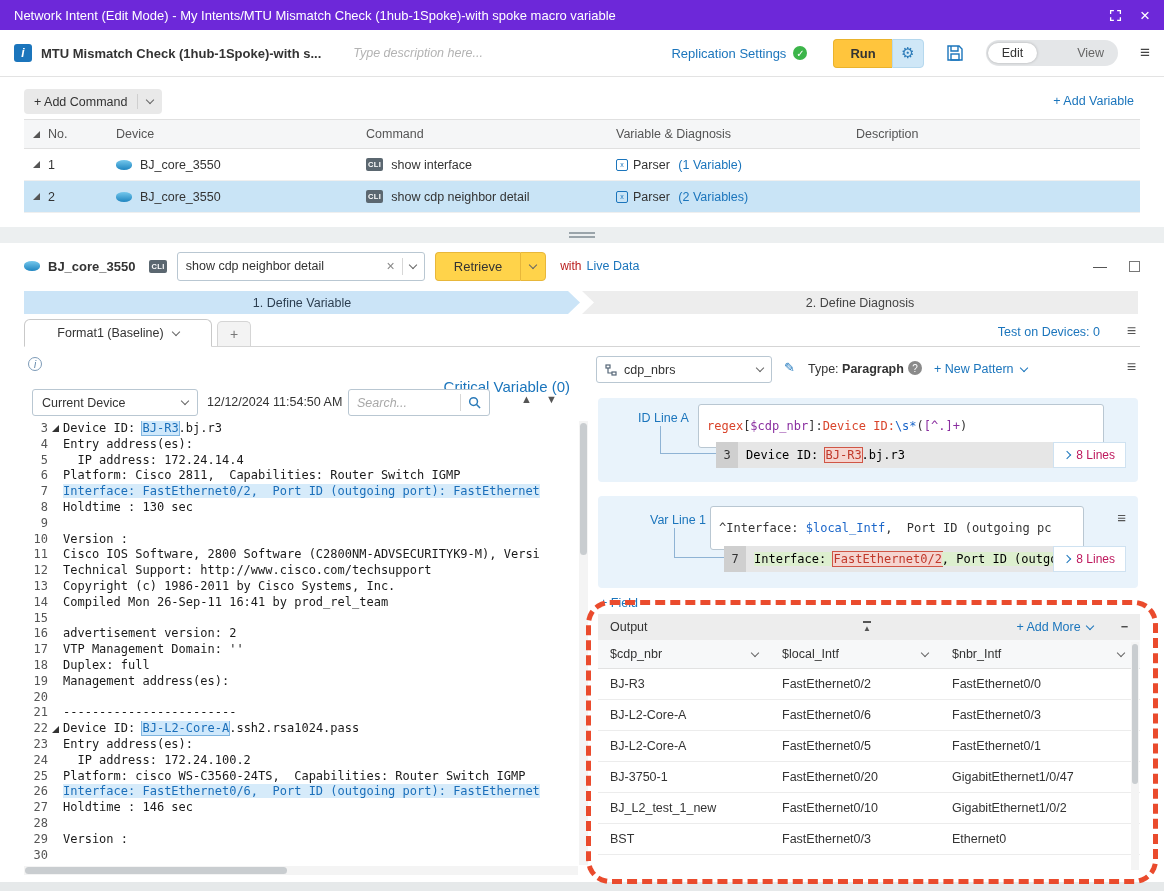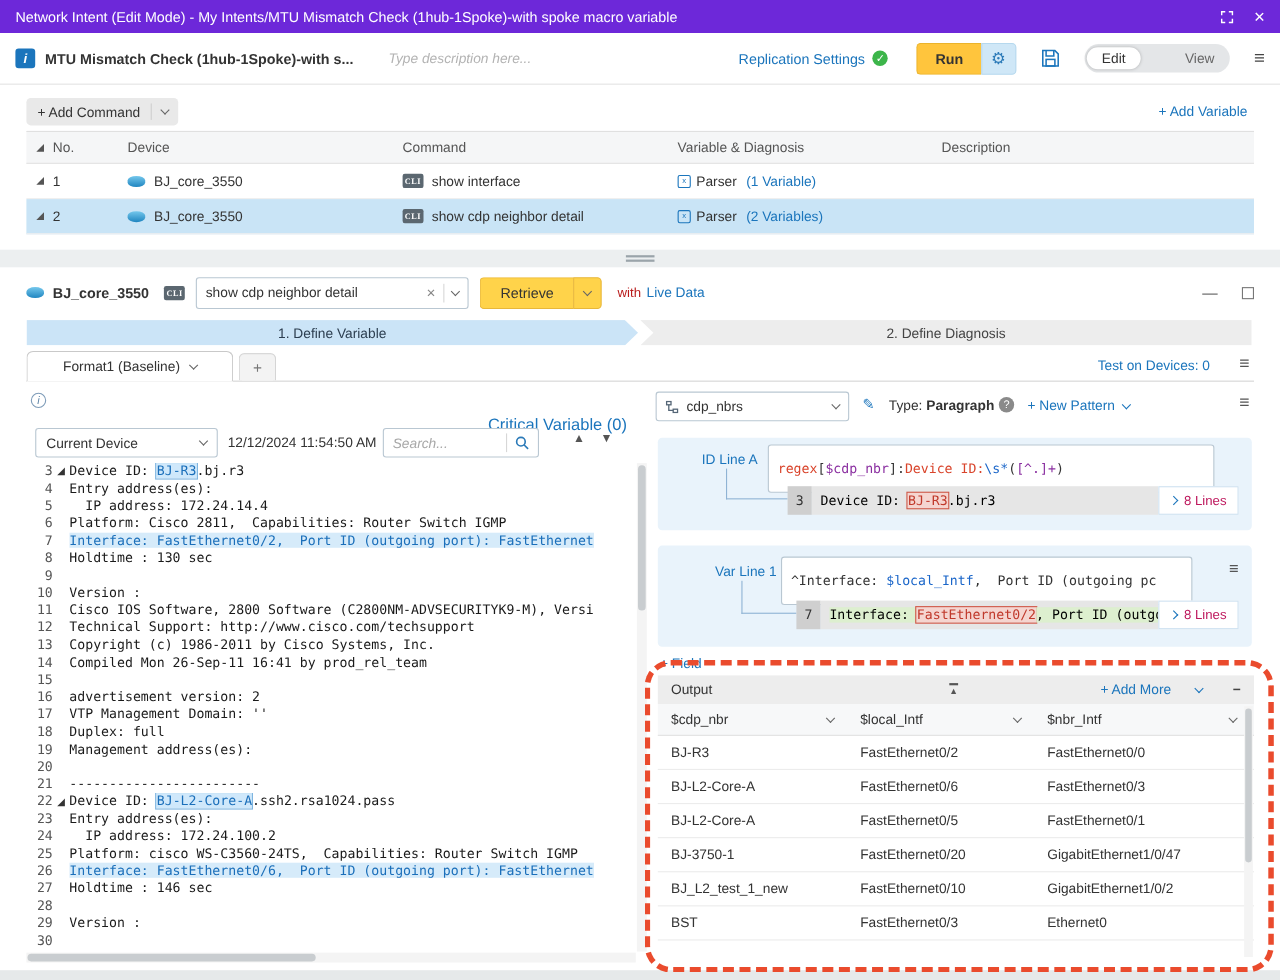--- a/index.html
+++ b/index.html
@@ -45,21 +45,21 @@
   .grid-row { height:32px; background:#fff; border-bottom:1px solid #efefef; display:flex; align-items:center; font-size:12.5px; color:#333; cursor:pointer; }
   .grid-row.selected { background:#c9e4f6; }
   .c0 { width:24px; display:flex; justify-content:center; flex:none; }
   .c1 { width:68px; flex:none; }
   .c2 { width:250px; flex:none; display:flex; align-items:center; gap:8px; }
   .c3 { width:250px; flex:none; display:flex; align-items:center; gap:8px; }
   .c4 { width:240px; flex:none; display:flex; align-items:center; gap:5px; }
   .c5 { flex:1; }
   .tri { width:0; height:0; border-bottom:7px solid #555; border-left:7px solid transparent; }
   .dev-ico { width:16px; height:10px; border-radius:50% / 42%; background:linear-gradient(#74c7ec,#1f85c0); flex:none; }
-  .cli-badge { background:#5b6770; color:#fff; font-size:7.5px; font-weight:bold; padding:2px 2px; border-radius:2px; letter-spacing:.4px; flex:none;font-family:Liberation Serif, serif; }
+  .cli-badge { background:#5b6770; color:#fff; font-size:7.5px; font-weight:bold; padding:2px 2px; border-radius:2px; letter-spacing:.4px; flex:none; }
   .parser-ico { width:12px; height:12px; border:1.5px solid #1b75bc; border-radius:2px; color:#1b75bc; font-size:7px; line-height:9px; text-align:center; flex:none; }
 
   
   .split { position:absolute; left:0; top:227px; width:100%; height:16px; background:#eceff0; display:flex; align-items:center; justify-content:center; cursor:row-resize; }
   .grip { width:26px; height:2px; background:#9aa4aa; box-shadow:0 4px 0 #9aa4aa; margin-top:-4px; }
 
   
   .dev-row { position:absolute; left:24px; top:250px; right:24px; height:32px; display:flex; align-items:center; }
   .dev-name { font-weight:bold; font-size:13px; color:#333; margin-left:8px; }
   .inputbox { background:#fff; border:1px solid #b9c7d2; border-radius:3px; display:flex; align-items:center; }
@@ -136,21 +136,21 @@
   .sm-green { background:#ddefcf; }
   .rx-red { color:#d9442b; } .rx-purple { color:#8a2ea0; } .rx-blue { color:#1b66c9; } .rx-dark { color:#333; }
   .vb-menu { position:absolute; right:12px; top:13px; font-size:15px; color:#555; cursor:pointer; }
 
   .field-link { position:absolute; left:600px; top:596px; font-size:12.5px; }
 
   
   .outbox { position:absolute; left:598px; top:614px; width:542px; height:262px; background:#fff; }
   .out-hdr { position:relative; height:26px; background:#ededed; display:flex; align-items:center; padding:0 12px; font-size:12.5px; color:#333; }
   .collapse-ico { position:absolute; left:50%; margin-left:-6px; border-top:2px solid #555; font-size:8px; color:#555; line-height:9px; padding-top:1px; cursor:pointer; }
-  .add-more { margin-left:auto; display:flex; align-items:center; gap:22px; font-size:12.5px; }
+  .add-more { margin-left:auto; display:flex; align-items:center; gap:6px; font-size:12.5px; }
   .out-min { margin-left:28px; color:#444; font-weight:bold; cursor:pointer; }
   .out-colhdr { height:29px; background:#f7f8f9; border-bottom:1px solid #e2e2e2; display:flex; font-size:12.5px; color:#333; }
   .och { display:flex; align-items:center; justify-content:space-between; padding:0 12px; cursor:pointer; }
   .och0 { width:172px; flex:none; } .och1 { width:170px; flex:none; } .och2 { flex:1; padding-right:16px; }
   .out-row { height:31px; border-bottom:1px solid #ececec; display:flex; align-items:center; font-size:12.5px; color:#333; cursor:pointer; }
   .oc { white-space:nowrap; overflow:hidden; }
   .oc0 { width:172px; padding-left:12px; flex:none; } .oc1 { width:170px; padding-left:12px; flex:none; } .oc2 { flex:1; padding-left:12px; }
   .out-vsb { position:absolute; right:1px; top:28px; width:8px; height:228px; background:#f4f4f4; }
   .out-vsb-th { position:absolute; left:1px; top:2px; width:6px; height:140px; background:#c9cdd0; border-radius:3px; cursor:pointer; }
 

